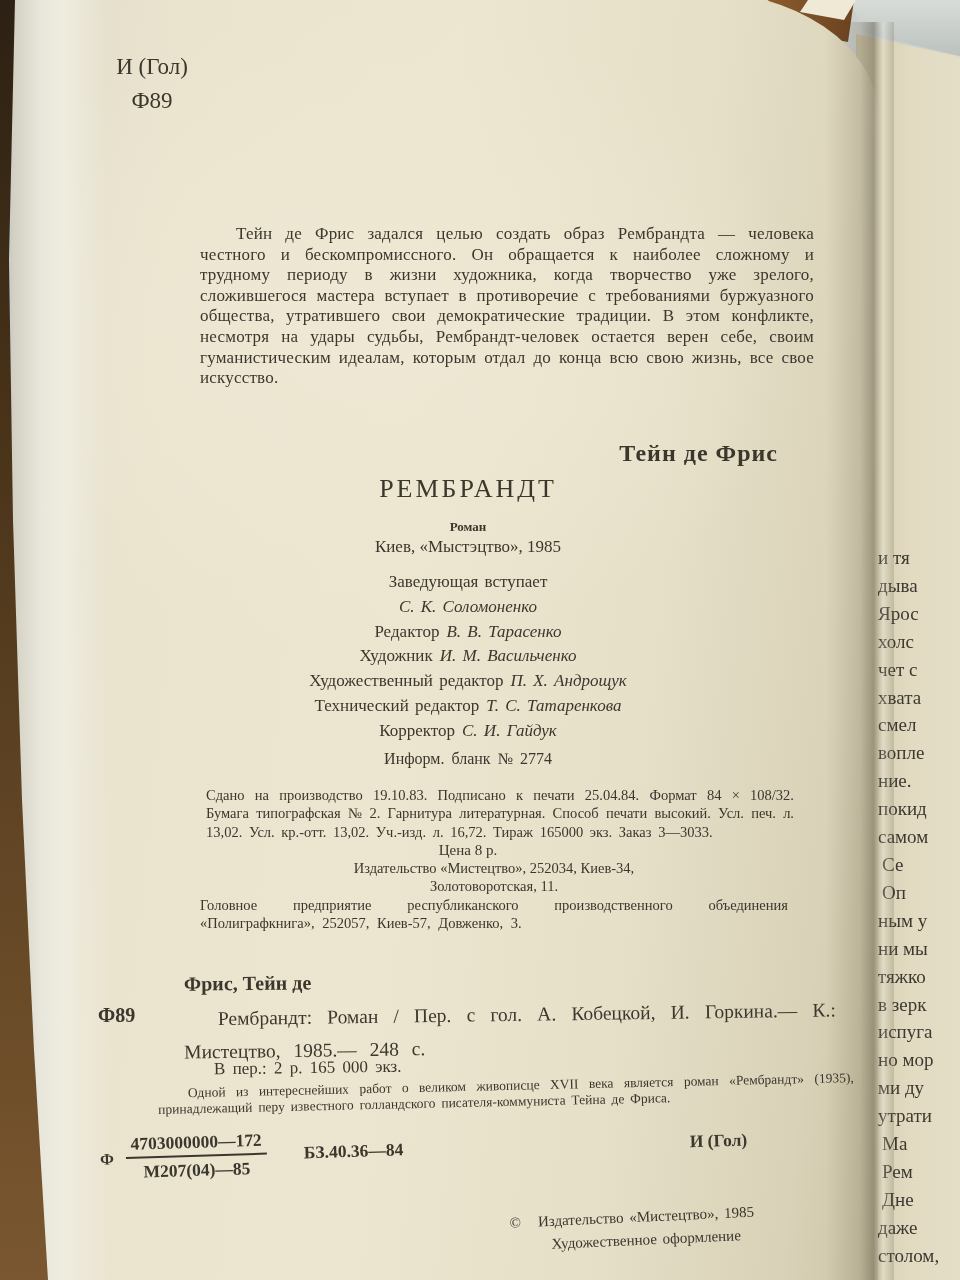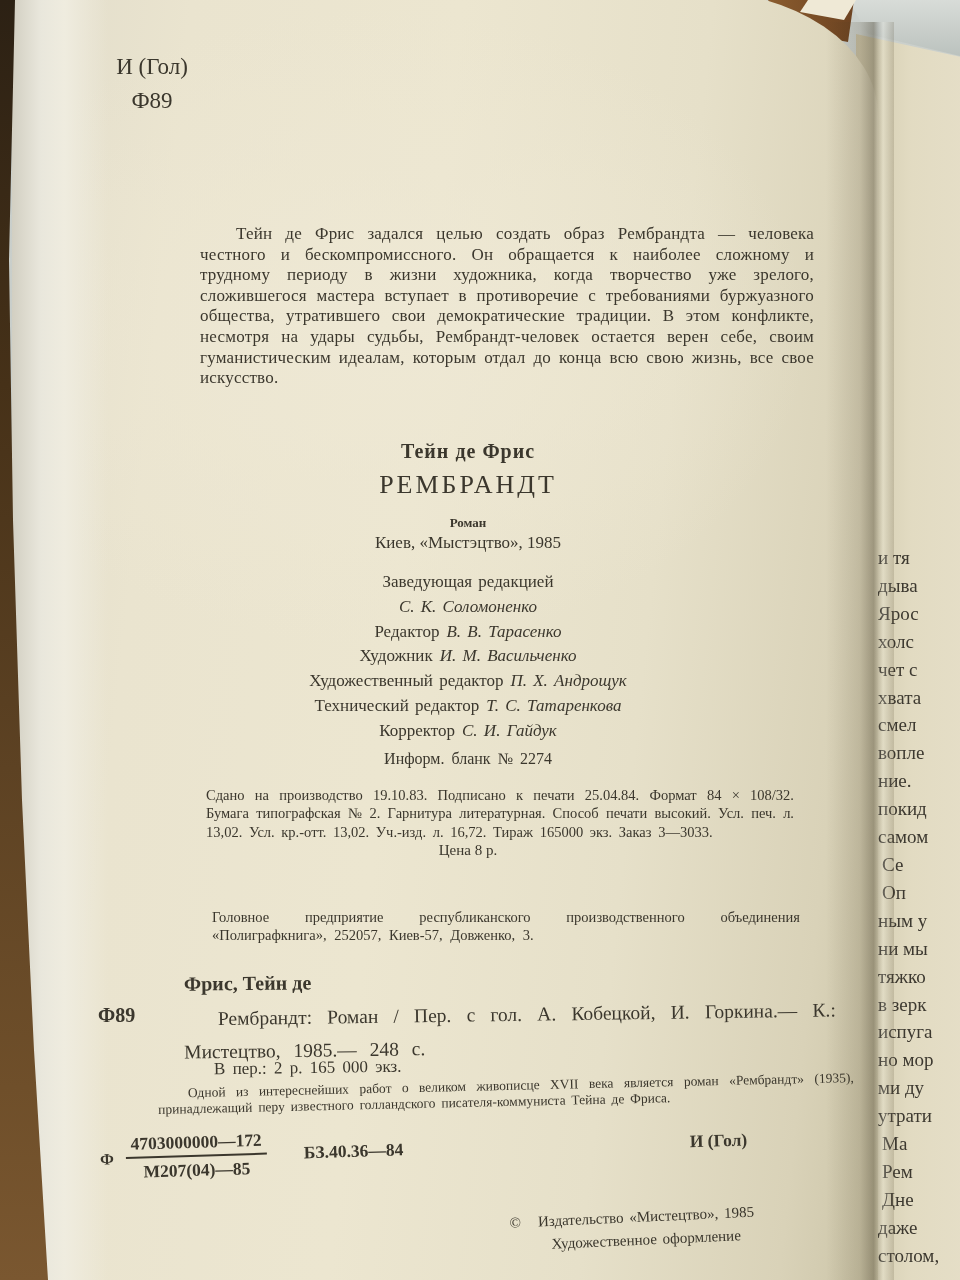--- a/index.html
+++ b/index.html
@@ -44,34 +44,34 @@
       linear-gradient(96deg,#e1dcca 0%,#eae4cf 18%,#ece6d0 45%,#e6e0c9 70%,#d9d2b8 90%,#cac3a6 100%);}
   .edge-light{position:absolute;left:0;top:0;width:96px;height:100%;
     background:linear-gradient(90deg,#d2cfc2 0%,#e9e7dc 30%,#efecdf 55%,rgba(238,233,216,0) 100%);}
 
   .stamp{left:60px;top:60px;width:160px;font-size:23px;line-height:34px;}
   .edition{left:246px;top:60px;width:420px;font-size:19px;line-height:26px;word-spacing:3px;}
   .abstract{left:172px;top:218px;width:614px;margin:16px;font-size:17px;line-height:20.6px;
     text-align:justify;text-indent:36px;word-spacing:3.5px;letter-spacing:.2px;}
 
   .titleblock{left:146px;top:450px;width:620px;}
-  .t-author{font-size:20px;font-weight:bold;letter-spacing:1px;}
+  .t-author{font-size:24px;font-weight:bold;letter-spacing:1px;text-align:right;}
   .t-title{font-size:26px;font-weight:normal;letter-spacing:3px;margin-top:7px;}
   .t-genre{font-size:13px;font-weight:bold;margin-top:15px;text-align:center;}
   .t-imprint{font-size:17px;margin-top:2px;}
 
   .credits{left:146px;top:580px;width:620px;font-size:17px;line-height:24.8px;word-spacing:2px;}
   .credits .lbl{margin-right:7px;}
 
   .blank{left:246px;top:760px;width:420px;font-size:16px;word-spacing:3px;}
   .production{left:188px;top:790px;width:588px;margin:6px;font-size:14.5px;line-height:18.3px;
     text-align:justify;word-spacing:3px;}
   .price{left:246px;top:852px;width:420px;font-size:15px;}
   .pub{left:188px;top:870px;width:588px;font-size:14.5px;line-height:17.5px;}
-  .printer{left:188px;top:906px;width:588px;margin:12px;font-size:14.5px;line-height:18px;
+  .printer{left:188px;top:906px;width:588px;margin:0;font-size:14.5px;line-height:18px;
     text-align:justify;word-spacing:4px;}
 
   .card-author{left:172px;top:982px;font-size:20px;font-weight:bold;transform:rotate(-.6deg);}
   .card-code{left:86px;top:1014px;font-size:20px;font-weight:bold;}
   .card-entry{left:172px;top:1008px;width:652px;margin:0;font-size:19.5px;line-height:33px;
     text-align:justify;text-indent:34px;word-spacing:8px;transform:rotate(-.8deg);}
   .card-binding{left:202px;top:1068px;font-size:17px;word-spacing:3px;transform:rotate(-.8deg);}
   .card-abstract{left:146px;top:1088px;width:696px;margin:0;font-size:13.5px;line-height:15.8px;
     text-align:justify;text-indent:30px;word-spacing:2.5px;transform:rotate(-1.3deg);}
 
@@ -141,33 +141,37 @@
     <p class="abstract abs">Тейн де Фрис задался целью создать образ Рембрандта — человека честного и бескомпромиссного. Он обращается к наиболее сложному и трудному периоду в жизни художника, когда творчество уже зрелого, сложившегося мастера вступает в противоречие с требованиями буржуазного общества, утратившего свои демократические традиции. В этом конфликте, несмотря на удары судьбы, Рембрандт-человек остается верен себе, своим гуманистическим идеалам, которым отдал до конца всю свою жизнь, все свое искусство.</p>
 
     <div class="titleblock abs ctr">
       <div class="t-author">Тейн де Фрис</div>
       <div class="t-title">РЕМБРАНДТ</div>
       <div class="t-genre">Роман</div>
       <div class="t-imprint">Киев, «Мыстэцтво», 1985</div>
     </div>
 
     <div class="credits abs ctr">
-      <div>Заведующая редакцией</div>
+      <div>Заведующая вступает</div>
       <div class="it">С. К. Соломоненко</div>
       <div><span class="lbl">Редактор</span><span class="it">В. В. Тарасенко</span></div>
       <div><span class="lbl">Художник</span><span class="it">И. М. Васильченко</span></div>
       <div><span class="lbl">Художественный редактор</span><span class="it">П. Х. Андрощук</span></div>
       <div><span class="lbl">Технический редактор</span><span class="it">Т. С. Татаренкова</span></div>
       <div><span class="lbl">Корректор</span><span class="it">С. И. Гайдук</span></div>
     </div>
 
-    <div class="blank abs ctr">Информ. бланк № 2274</div>
+    <div class="blank abs ctr">Информ. бланк № 2774</div>
     <p class="production abs">Сдано на производство 19.10.83. Подписано к печати 25.04.84. Формат 84 × 108/32. Бумага типографская № 2. Гарнитура литературная. Способ печати высокий. Усл. печ. л. 13,02. Усл. кр.-отт. 13,02. Уч.-изд. л. 16,72. Тираж 165000 экз. Заказ 3—3033.</p>
     <div class="price abs ctr">Цена 8 р.</div>
 
+    <div class="pub abs ctr">
+      <div>Издательство «Мистецтво», 252034, Киев-34,</div>
+      <div>Золотоворотская, 11.</div>
+    </div>
     <p class="printer abs">Головное предприятие республиканского производственного объединения «Полиграфкнига», 252057, Киев-57, Довженко, 3.</p>
 
     <div class="card-author abs">Фрис, Тейн де</div>
     <div class="card-code abs">Ф89</div>
     <p class="card-entry abs">Рембрандт: Роман / Пер. с гол. А. Кобецкой, И. Горкина.— К.: Мистецтво, 1985.— 248 с.</p>
     <div class="card-binding abs">В пер.: 2 р. 165 000 экз.</div>
     <p class="card-abstract abs">Одной из интереснейших работ о великом живописце XVII века является роман «Рембрандт» (1935), принадлежащий перу известного голландского писателя-коммуниста Тейна де Фриса.</p>
 
     <div class="codes abs">
       <span class="code-prefix">Ф</span>

